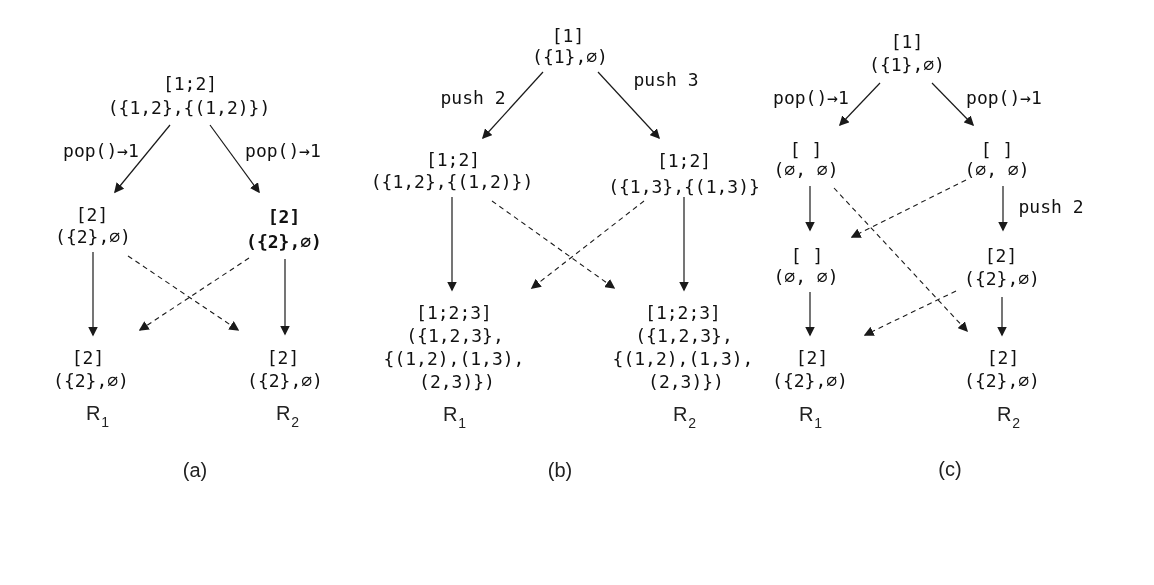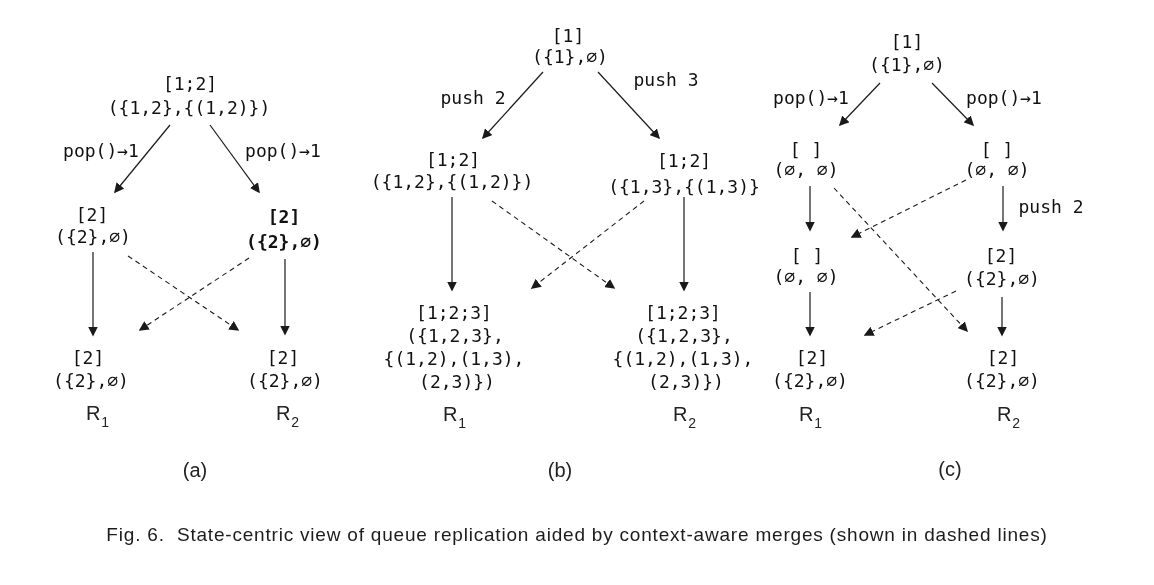--- a/index.html
+++ b/index.html
@@ -108,15 +108,14 @@
   <div class="t mono" style="left:1001px; top:256px">[2]</div>
   <div class="t mono" style="left:1002px; top:279px">({2},∅)</div>
   <div class="t mono" style="left:812px; top:358px">[2]</div>
   <div class="t mono" style="left:810px; top:381px">({2},∅)</div>
   <div class="t mono" style="left:1003px; top:358px">[2]</div>
   <div class="t mono" style="left:1002px; top:381px">({2},∅)</div>
   <div class="t rlbl" style="left:810px;  top:414px"><span>R</span><sub>1</sub></div>
   <div class="t rlbl" style="left:1008px; top:414px"><span>R</span><sub>2</sub></div>
   <div class="t pcap" style="left:950px; top:469px">(c)</div>
 
-  <div class="t figcap" style="left:577px; top:534px">Fig. 6.  State-centric view of queue replication aided by context-aware merges (shown in dashed lines)</div>
 
 </div>
 
 </body></html>

